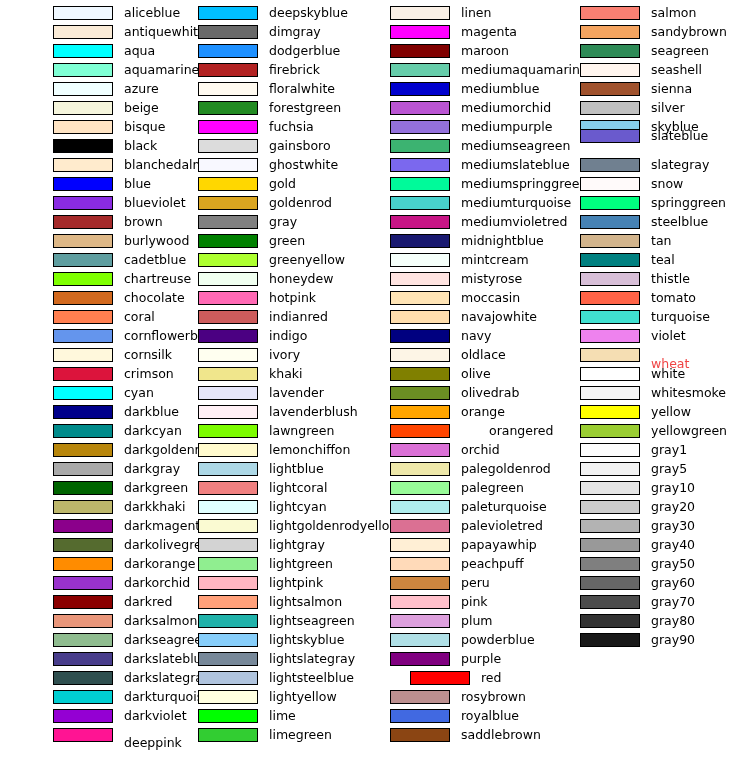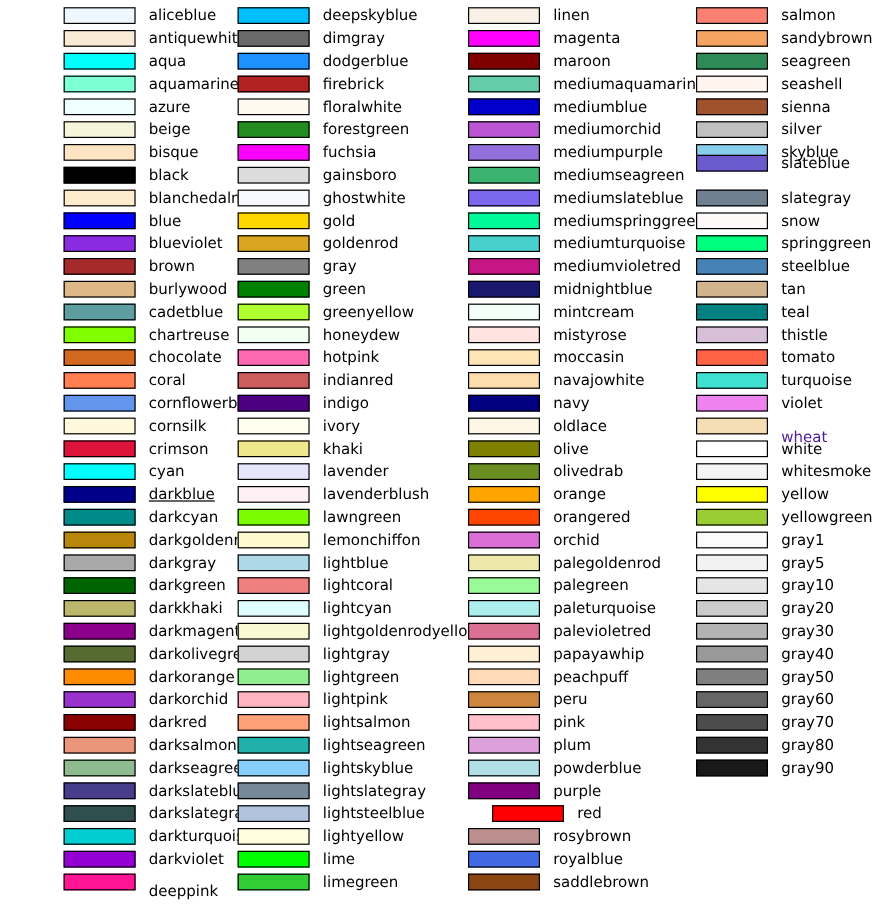--- a/index.html
+++ b/index.html
@@ -129,21 +129,21 @@
       <div class="swatch-row" style="top: 365px;">
         <div class="swatch" style="width: 60px; height: 14px; background: rgb(220, 20, 60); border-color: rgb(0, 0, 0);"></div>
         <span class="swatch-label" style="color: rgb(0, 0, 0);">crimson</span>
       </div>
       <div class="swatch-row" style="top: 384px;">
         <div class="swatch" style="width: 60px; height: 14px; background: rgb(0, 255, 255); border-color: rgb(0, 0, 0);"></div>
         <span class="swatch-label" style="color: rgb(0, 0, 0);">cyan</span>
       </div>
       <div class="swatch-row" style="top: 403px;">
         <div class="swatch" style="width: 60px; height: 14px; background: rgb(0, 0, 139); border-color: rgb(0, 0, 0);"></div>
-        <span class="swatch-label" style="color: rgb(0, 0, 0); text-decoration: underline;">darkblue</span>
+        <span class="swatch-label" style="color: rgb(0, 0, 0);">darkblue</span>
       </div>
       <div class="swatch-row" style="top: 422px;">
         <div class="swatch" style="width: 60px; height: 14px; background: rgb(0, 139, 139); border-color: rgb(0, 0, 0);"></div>
         <span class="swatch-label" style="color: rgb(0, 0, 0);">darkcyan</span>
       </div>
       <div class="swatch-row" style="top: 441px;">
         <div class="swatch" style="width: 60px; height: 14px; background: rgb(184, 134, 11); border-color: rgb(0, 0, 0);"></div>
         <span class="swatch-label" style="color: rgb(0, 0, 0);">darkgoldenrod</span>
       </div>
       <div class="swatch-row" style="top: 460px;">
@@ -447,21 +447,21 @@
         <span class="swatch-label" style="color: rgb(0, 0, 0);">olive</span>
       </div>
       <div class="swatch-row" style="top: 384px;">
         <div class="swatch" style="width: 60px; height: 14px; background: rgb(107, 142, 35); border-color: rgb(0, 0, 0);"></div>
         <span class="swatch-label" style="color: rgb(0, 0, 0);">olivedrab</span>
       </div>
       <div class="swatch-row" style="top: 403px;">
         <div class="swatch" style="width: 60px; height: 14px; background: rgb(255, 165, 0); border-color: rgb(0, 0, 0);"></div>
         <span class="swatch-label" style="color: rgb(0, 0, 0);">orange</span>
       </div>
-      <div class="swatch-row" style="top: 422px;">
+      <div class="swatch-row" style="top: 422px; gap: 28px;">
         <div class="swatch" style="width: 60px; height: 14px; background: rgb(255, 69, 0); border-color: rgb(0, 0, 0);"></div>
         <span class="swatch-label" style="color: rgb(0, 0, 0);">orangered</span>
       </div>
       <div class="swatch-row" style="top: 441px;">
         <div class="swatch" style="width: 60px; height: 14px; background: rgb(218, 112, 214); border-color: rgb(0, 0, 0);"></div>
         <span class="swatch-label" style="color: rgb(0, 0, 0);">orchid</span>
       </div>
       <div class="swatch-row" style="top: 460px;">
         <div class="swatch" style="width: 60px; height: 14px; background: rgb(238, 232, 170); border-color: rgb(0, 0, 0);"></div>
         <span class="swatch-label" style="color: rgb(0, 0, 0);">palegoldenrod</span>
@@ -591,21 +591,21 @@
       <div class="swatch-row" style="top: 308px;">
         <div class="swatch" style="width: 60px; height: 14px; background: rgb(64, 224, 208); border-color: rgb(0, 0, 0);"></div>
         <span class="swatch-label" style="color: rgb(0, 0, 0);">turquoise</span>
       </div>
       <div class="swatch-row" style="top: 327px;">
         <div class="swatch" style="width: 60px; height: 14px; background: rgb(238, 130, 238); border-color: rgb(0, 0, 0);"></div>
         <span class="swatch-label" style="color: rgb(0, 0, 0);">violet</span>
       </div>
       <div class="swatch-row" style="top: 346px;">
         <div class="swatch" style="width: 60px; height: 14px; background: rgb(245, 222, 179); border-color: rgb(0, 0, 0);"></div>
-        <span class="swatch-label" style="color: #4c1d95; margin-top: 18px;">wheat</span>
+        <span class="swatch-label" style="color: #ef4444; margin-top: 18px;">wheat</span>
       </div>
       <div class="swatch-row" style="top: 365px;">
         <div class="swatch" style="width: 60px; height: 14px; background: rgb(255, 255, 255); border-color: rgb(0, 0, 0);"></div>
         <span class="swatch-label" style="color: rgb(0, 0, 0);">white</span>
       </div>
       <div class="swatch-row" style="top: 384px;">
         <div class="swatch" style="width: 60px; height: 14px; background: rgb(245, 245, 245); border-color: rgb(0, 0, 0);"></div>
         <span class="swatch-label" style="color: rgb(0, 0, 0);">whitesmoke</span>
       </div>
       <div class="swatch-row" style="top: 403px;">

